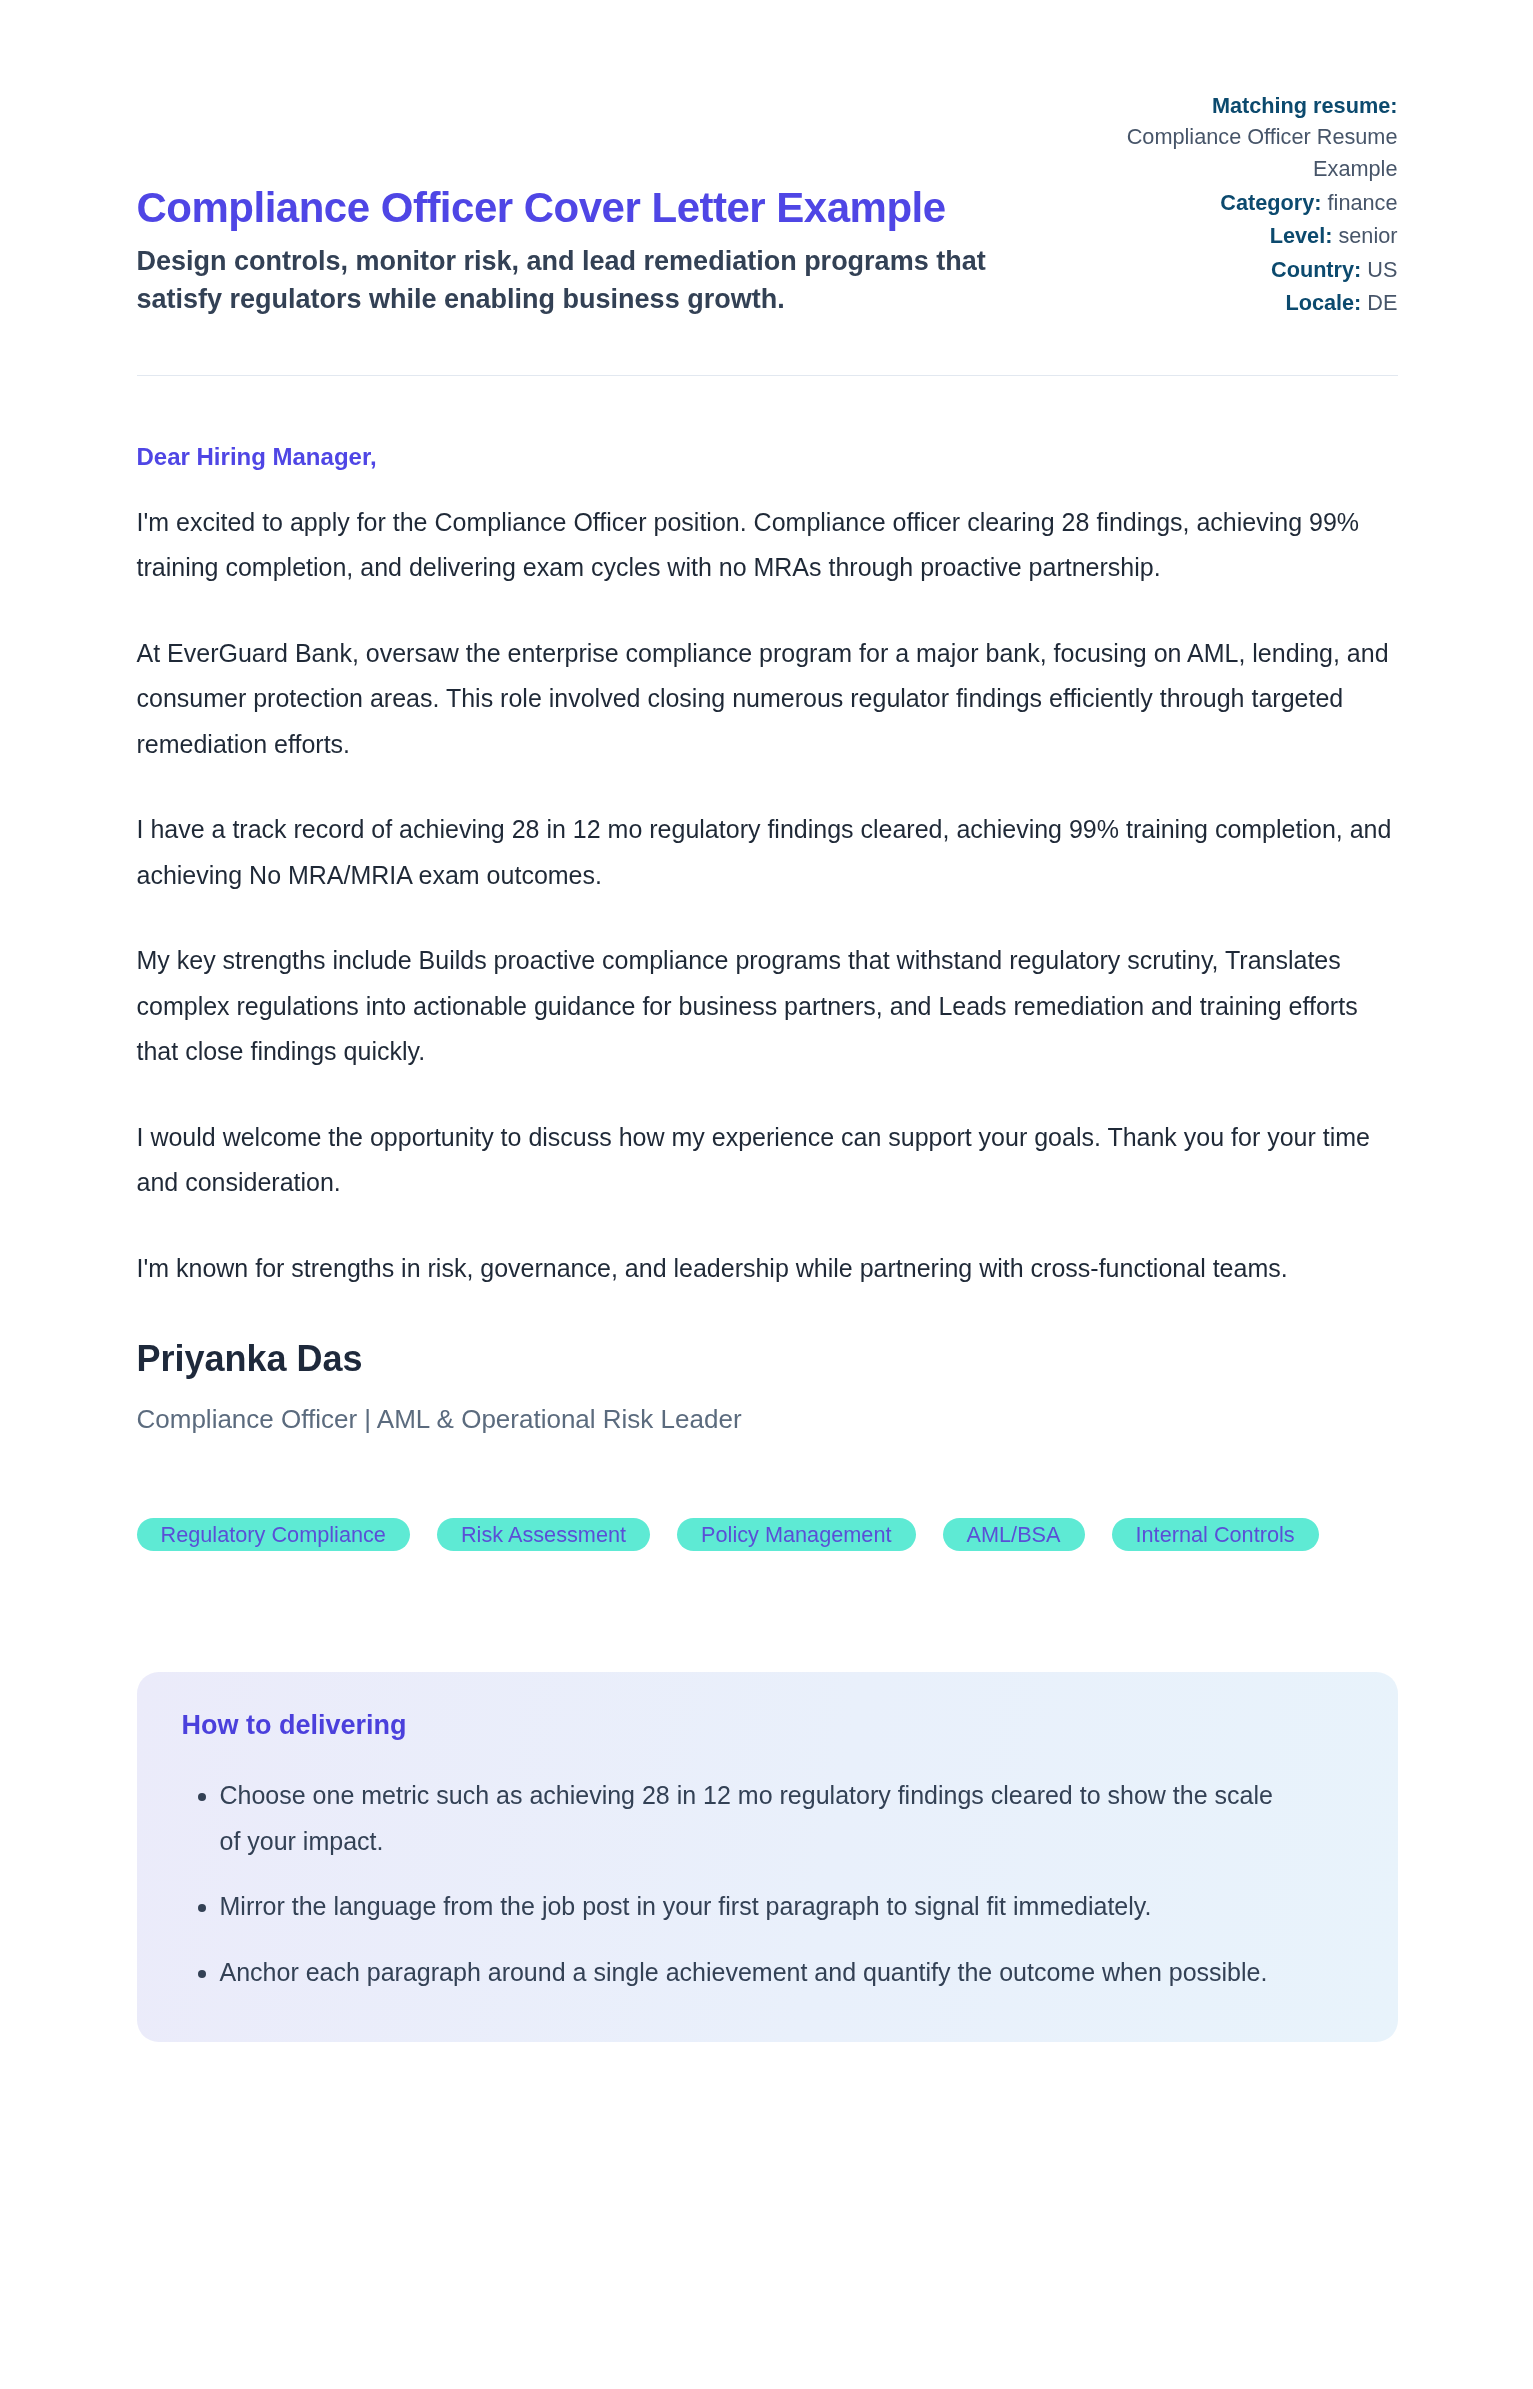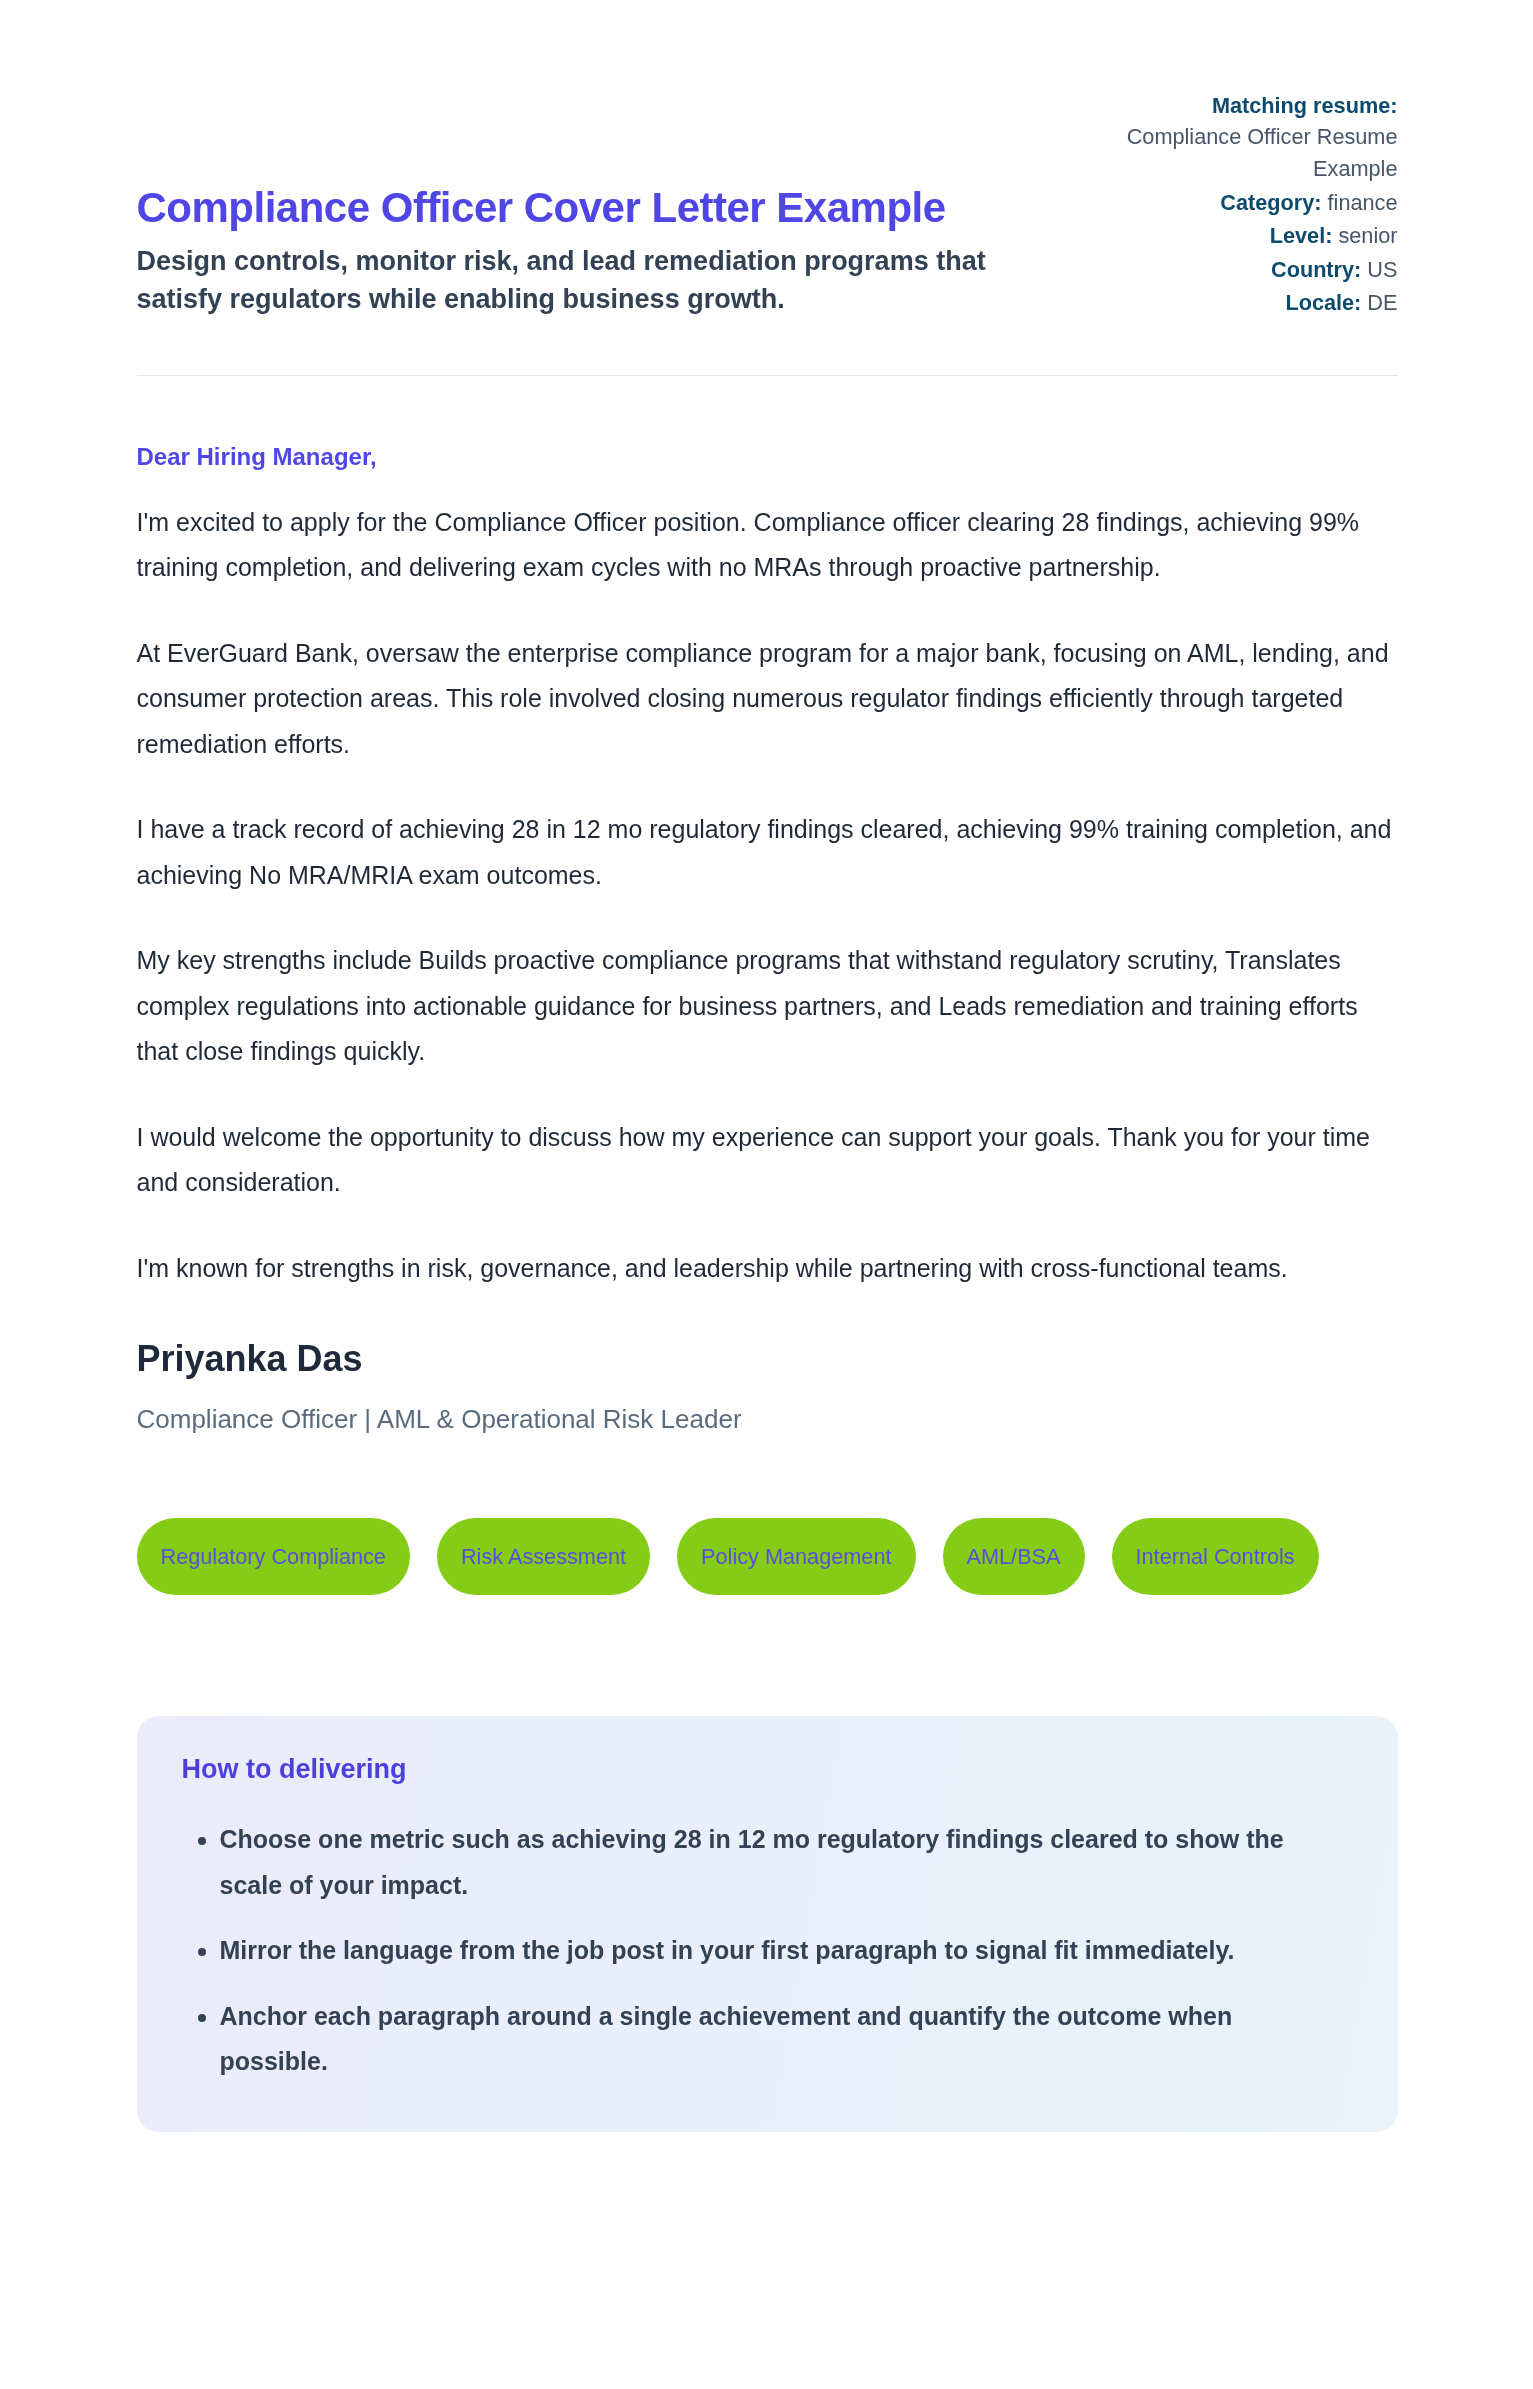--- a/index.html
+++ b/index.html
@@ -82,46 +82,45 @@
   }
 
   
   .tags {
     display: flex;
     flex-wrap: wrap;
     gap: 27px;
     margin-top: 83px;
   }
   .tag {
-    background: #84cc16;
+    background: #5eead4;
     color: #5a4fd6;
     font-size: 21.7px;
     line-height: 1;
-    padding: 28px 24px;
+    padding: 6px 24px;
     border-radius: 9023px;
     white-space: nowrap;
   }
 
   
   .callout {
     margin-top: 121px;
     border-radius: 21.7px;
     background: linear-gradient(100deg, #ebebfa 0%, #e9f0fb 55%, #e8f3fb 100%);
     padding: 38px 45px 47px 45px;
   }
   .callout-heading {
     color: #4b40dc;
     font-size: 27px;
     font-weight: 700;
   }
   .callout ul {
     margin-top: 32px;
     padding-left: 38px;
     list-style: disc;
-    font-weight: bold;
   }
   .callout li {
     font-size: 25px;
     line-height: 1.82;
     color: #334155;
     margin-bottom: 20px;
     max-width: 1074px;
   }
   .callout li::marker { color: #334155; }
   .callout li:last-child { margin-bottom: 0; }

